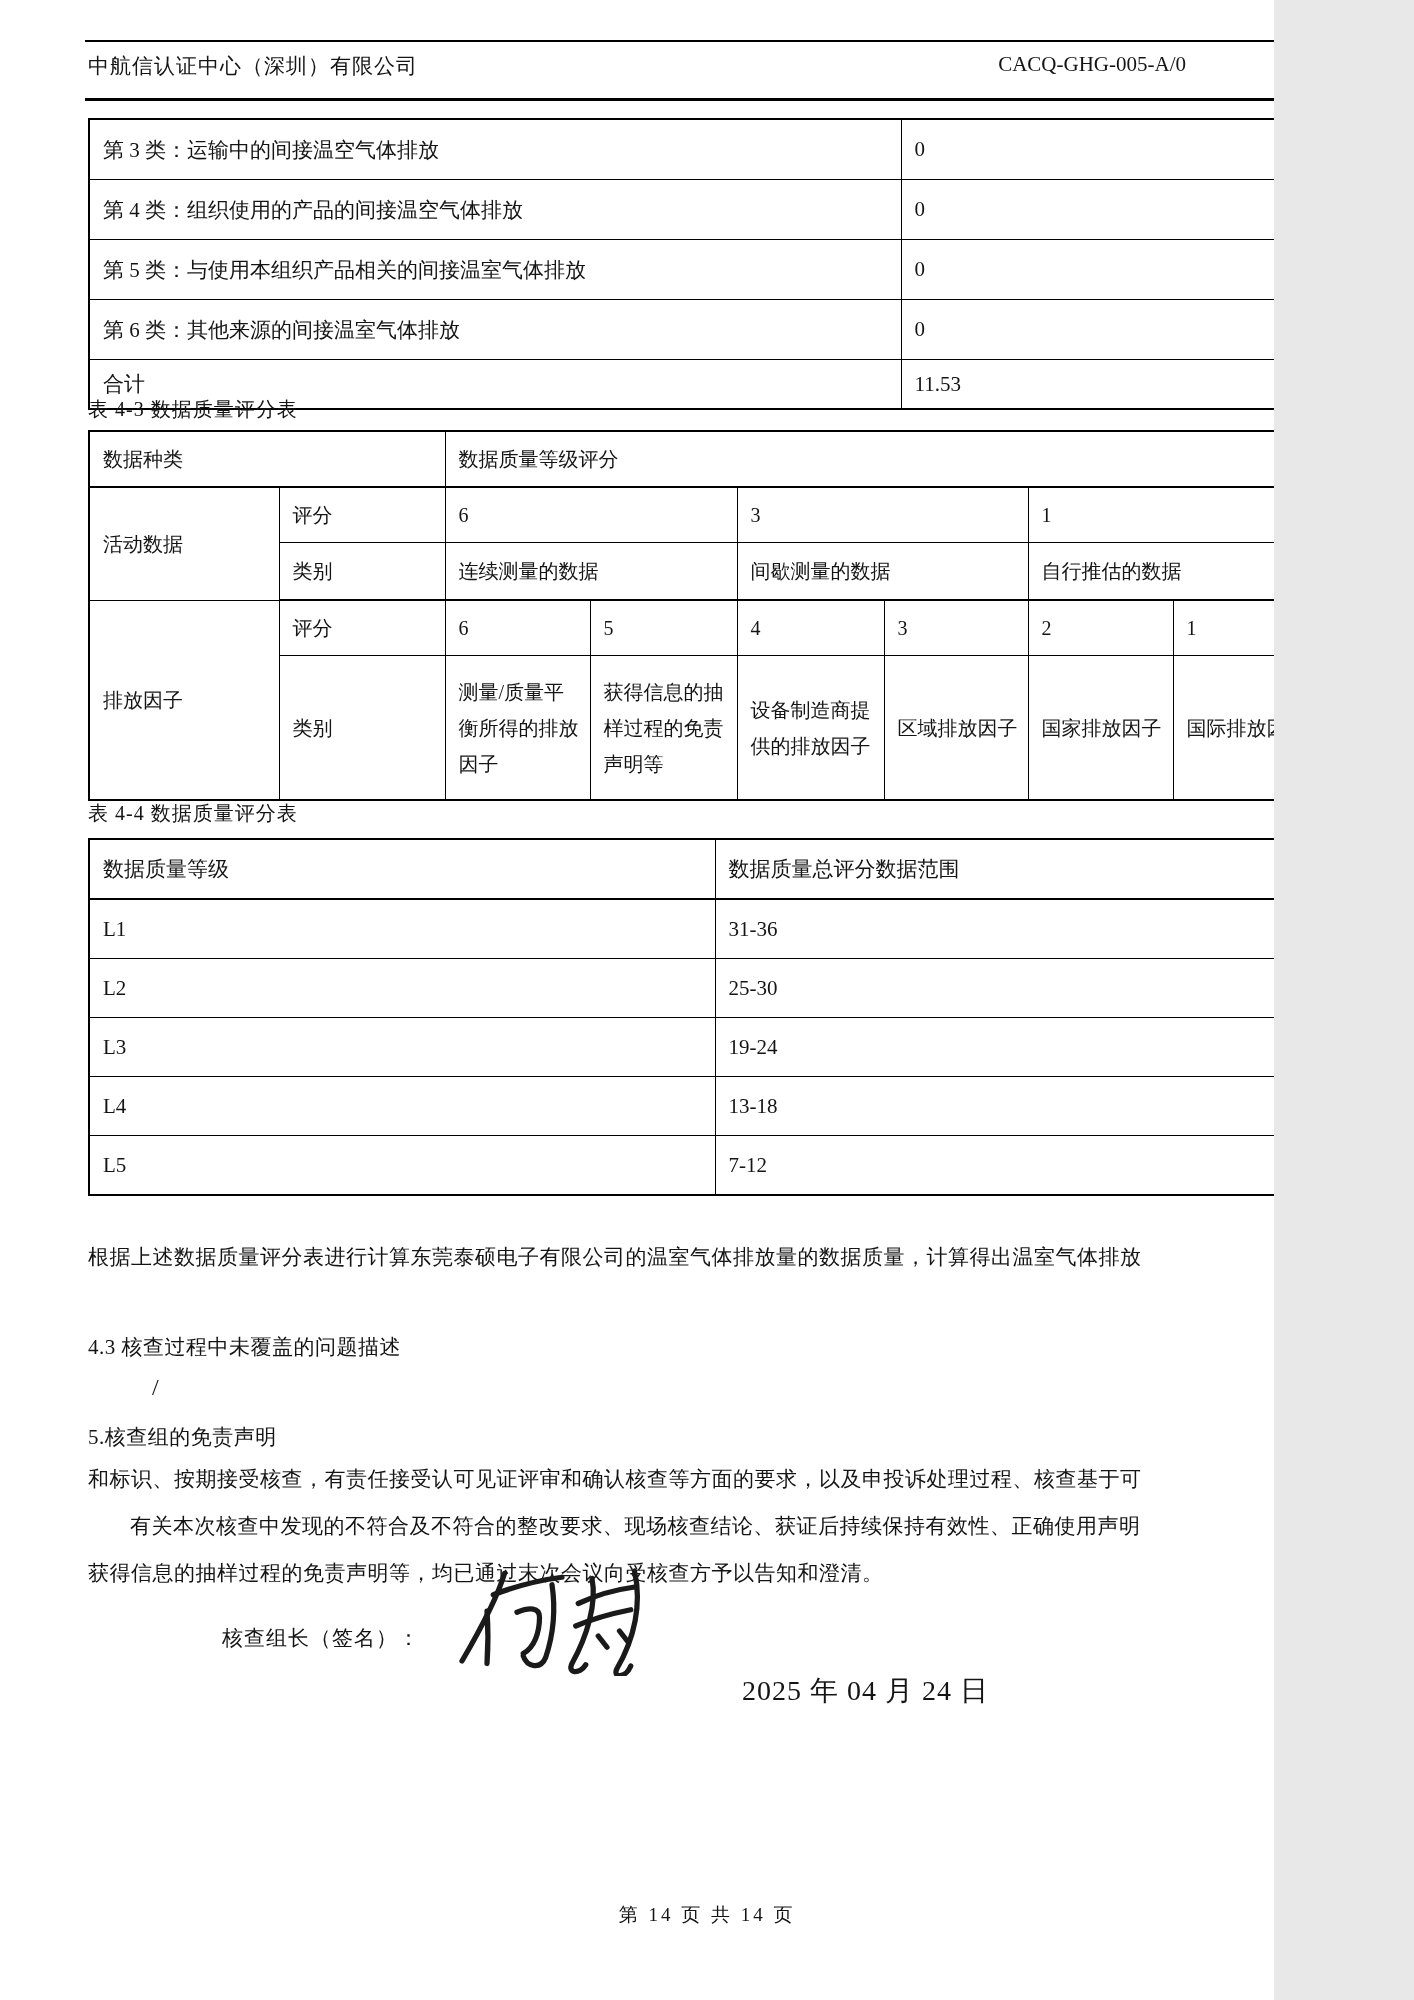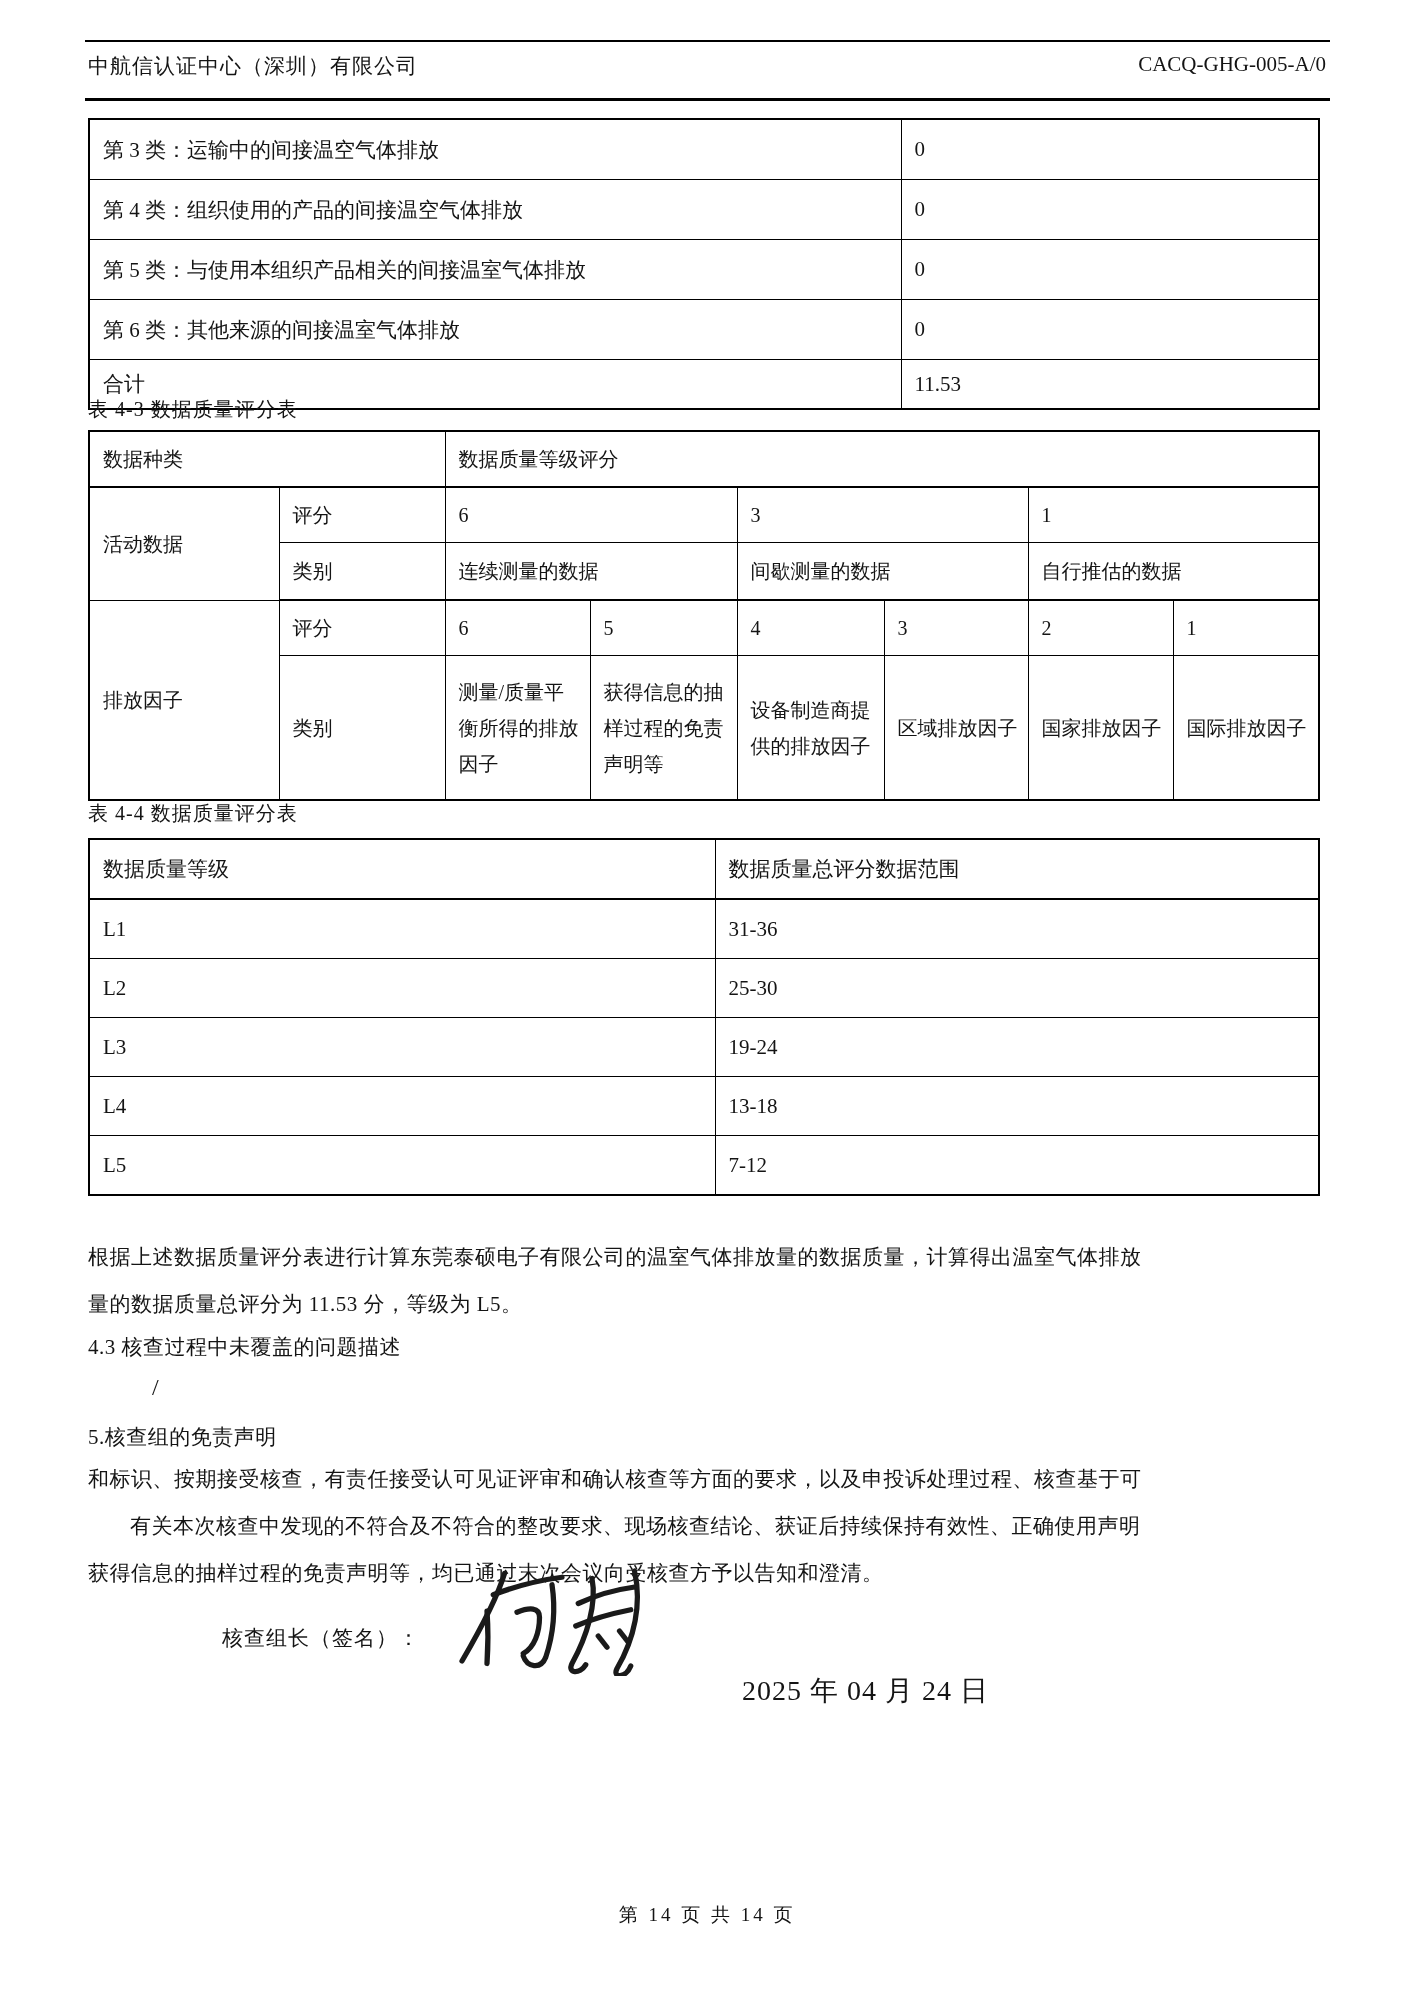--- a/index.html
+++ b/index.html
@@ -1,17 +1,17 @@
 <!DOCTYPE html>
 <html><head>
 <meta charset="utf-8">
 <style>
   html,body{margin:0;padding:0;background:#e8e8e8;}
   .page{
-    position:relative;width:1414px;height:2000px;background:#ffffff;
+    position:relative;width:1274px;height:2000px;background:#ffffff;
     font-family:"Liberation Serif","DejaVu Serif",serif;color:#141414;
     overflow:hidden;
   }
   .abs{position:absolute;}
   .rule{position:absolute;background:#000;}
   .hdr-left{left:88px;top:52px;font-size:21px;letter-spacing:1px;}
   .hdr-right{right:88px;top:52px;font-size:21px;font-family:"Liberation Serif","DejaVu Serif",serif;}
   table{border-collapse:collapse;table-layout:fixed;position:absolute;background:#fff;}
   td{border:1px solid #000;font-size:21px;padding:2px 8px 2px 13px;vertical-align:middle;word-break:break-all;}
   
@@ -162,21 +162,20 @@
     </tr>
     <tr>
       <td>L5</td>
       <td>7-12</td>
     </tr>
   </tbody>
     </table>
 
   <div class="abs para" style="left:88px;top:1234px;width:1240px;">
     <span>根据上述数据质量评分表进行计算东莞泰硕电子有限公司的温室气体排放量的数据质量，计算得出温室气体排放</span>
-    <span>量的数据质量总评分为 11.53 分，等级为 L5。</span>
   </div>
 
   <div class="abs h-num" style="left:88px;top:1332px;">4.3 核查过程中未覆盖的问题描述</div>
   <div class="abs slash" style="left:152px;top:1374px;">/</div>
 
   <div class="abs h-num" style="left:88px;top:1422px;">5.核查组的免责声明</div>
   <div class="abs para" style="left:88px;top:1456px;width:1240px;">
     <span>和标识、按期接受核查，有责任接受认可见证评审和确认核查等方面的要求，以及申投诉处理过程、核查基于可</span>
     <span style="text-indent:42px;">有关本次核查中发现的不符合及不符合的整改要求、现场核查结论、获证后持续保持有效性、正确使用声明</span>
     <span>获得信息的抽样过程的免责声明等，均已通过末次会议向受核查方予以告知和澄清。</span>

